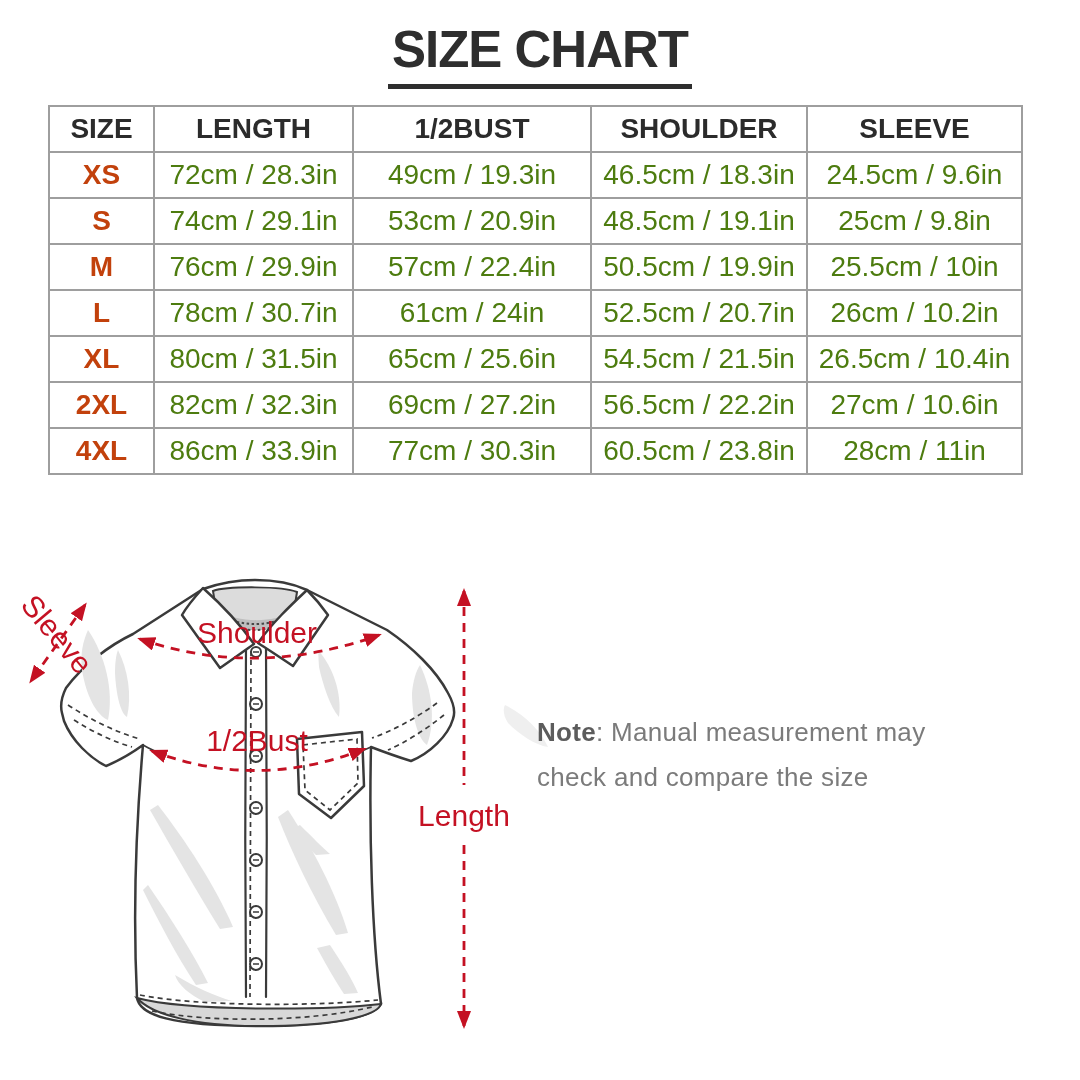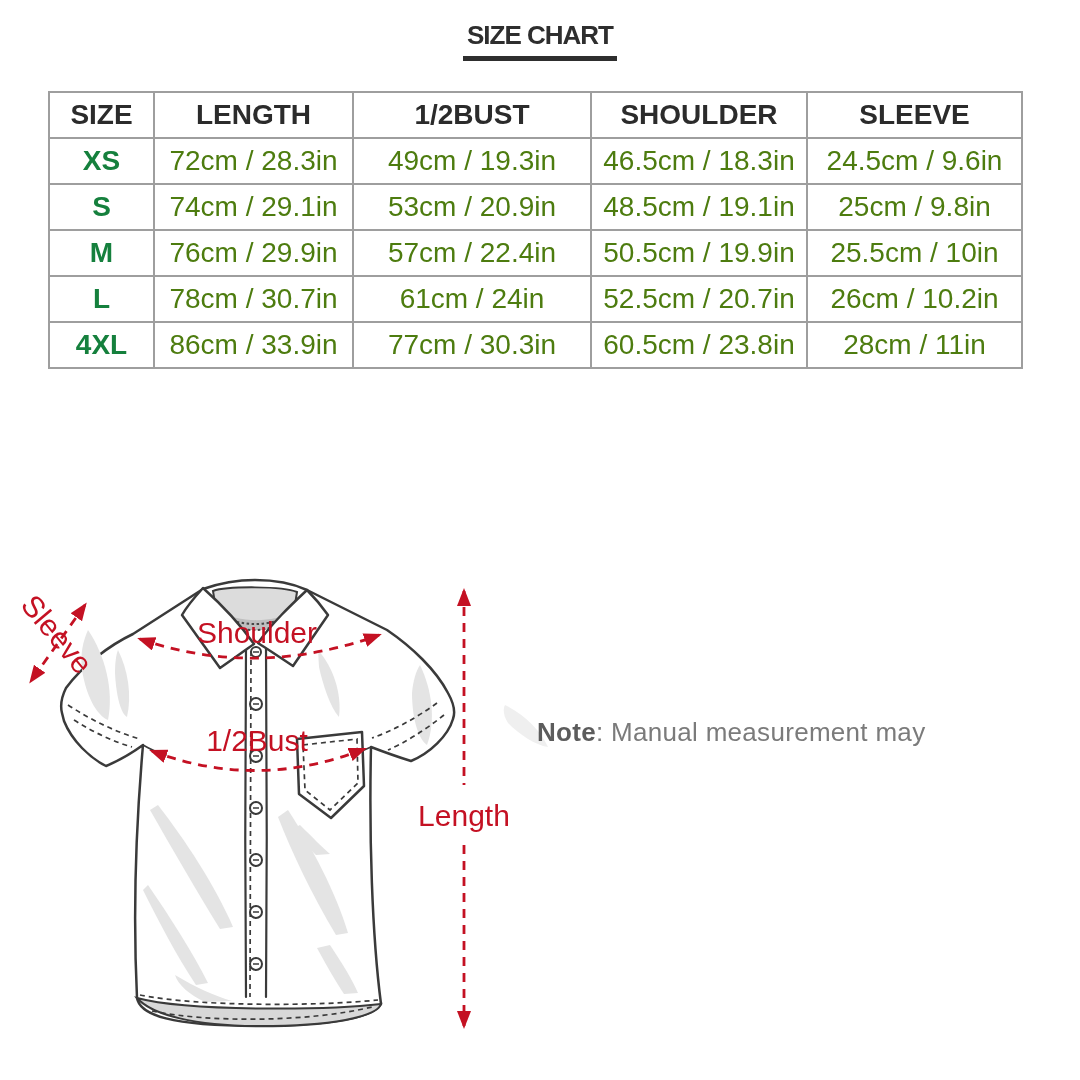--- a/index.html
+++ b/index.html
@@ -1,30 +1,30 @@
 <!DOCTYPE html>
 <html><head>
 <meta charset="utf-8">
 <style>
   html,body{margin:0;padding:0;background:#fff;}
   .page{position:relative;width:1080px;height:1080px;background:#fff;overflow:hidden;
         font-family:"Liberation Sans","DejaVu Sans",sans-serif;}
   
   .title-wrap{position:absolute;top:20px;left:0;right:0;text-align:center;}
-  .title-text{display:inline-block;font-size:26px;font-weight:bold;color:#2e2e2e;
+  .title-text{display:inline-block;font-size:51px;font-weight:bold;color:#2e2e2e;
               letter-spacing:-1px;padding:0 4px 5px 4px;border-bottom:5px solid #2e2e2e;}
   
-  table.size-table{position:absolute;left:48px;top:91px;width:973px;
+  table.size-table{position:absolute;left:48px;top:105px;width:973px;
                    border-collapse:collapse;table-layout:fixed;
                    border:2px solid #5f5f5f;padding-left:18px;}
   table.size-table th,table.size-table td{
       border:2px solid #9e9e9e;height:44px;padding:0;text-align:center;
       font-size:28px;line-height:1;vertical-align:middle;}
   table.size-table thead th{font-weight:bold;color:#2b2b2b;}
-  table.size-table tbody th{font-weight:bold;color:#15803d;margin-top:16px;}
+  table.size-table tbody th{font-weight:bold;color:#c2410c;margin-top:16px;}
   table.size-table tbody td{font-weight:normal;color:#4d7c0f;}
   
   svg.shirt{position:absolute;left:0;top:555px;}
   .outline{fill:#ffffff;stroke:#3a3a3a;stroke-width:2.5;stroke-linejoin:round;stroke-linecap:round;}
   .line{fill:none;stroke:#3a3a3a;stroke-width:2.2;stroke-linecap:round;}
   .thin{fill:none;stroke:#3a3a3a;stroke-width:1.6;stroke-linecap:round;}
   .stitch{fill:none;stroke:#3a3a3a;stroke-width:1.7;stroke-dasharray:5 4;stroke-linecap:butt;}
   .shadow{fill:#e4e4e4;stroke:none;}
   .shadow-faint{fill:#efefef;stroke:none;}
   .red-dash{fill:none;stroke:#c41123;stroke-width:2.8;stroke-dasharray:9 7;stroke-linecap:butt;}
@@ -81,20 +81,34 @@
         <td>57cm / 22.4in</td>
         <td>50.5cm / 19.9in</td>
         <td>25.5cm / 10in</td>
       </tr>
       <tr>
         <th>L</th>
         <td>78cm / 30.7in</td>
         <td>61cm / 24in</td>
         <td>52.5cm / 20.7in</td>
         <td>26cm / 10.2in</td>
+      </tr>
+      <tr>
+        <th>XL</th>
+        <td>80cm / 31.5in</td>
+        <td>65cm / 25.6in</td>
+        <td>54.5cm / 21.5in</td>
+        <td>26.5cm / 10.4in</td>
+      </tr>
+      <tr>
+        <th>2XL</th>
+        <td>82cm / 32.3in</td>
+        <td>69cm / 27.2in</td>
+        <td>56.5cm / 22.2in</td>
+        <td>27cm / 10.6in</td>
       </tr>
       <tr>
         <th>4XL</th>
         <td>86cm / 33.9in</td>
         <td>77cm / 30.3in</td>
         <td>60.5cm / 23.8in</td>
         <td>28cm / 11in</td>
       </tr>
     </tbody>
   </table>
@@ -196,15 +210,16 @@
       <text class="red-text" x="257" y="196" text-anchor="middle">1/2Bust</text>
 
       <path class="red-dash" marker-start="url(#arrow)" d="M464,36 L464,230"></path>
       <path class="red-dash" marker-end="url(#arrowE)" d="M464,290 L464,471"></path>
       <text class="red-text" x="464" y="271" text-anchor="middle" font-size="31">Length</text>
     </g>
   </svg>
 
   <div class="note">
     <div><span class="note-label">Note</span><span>: Manual measurement may</span></div>
+    <div>check and compare the size</div>
   </div>
 
 </div>
 
 </body></html>

